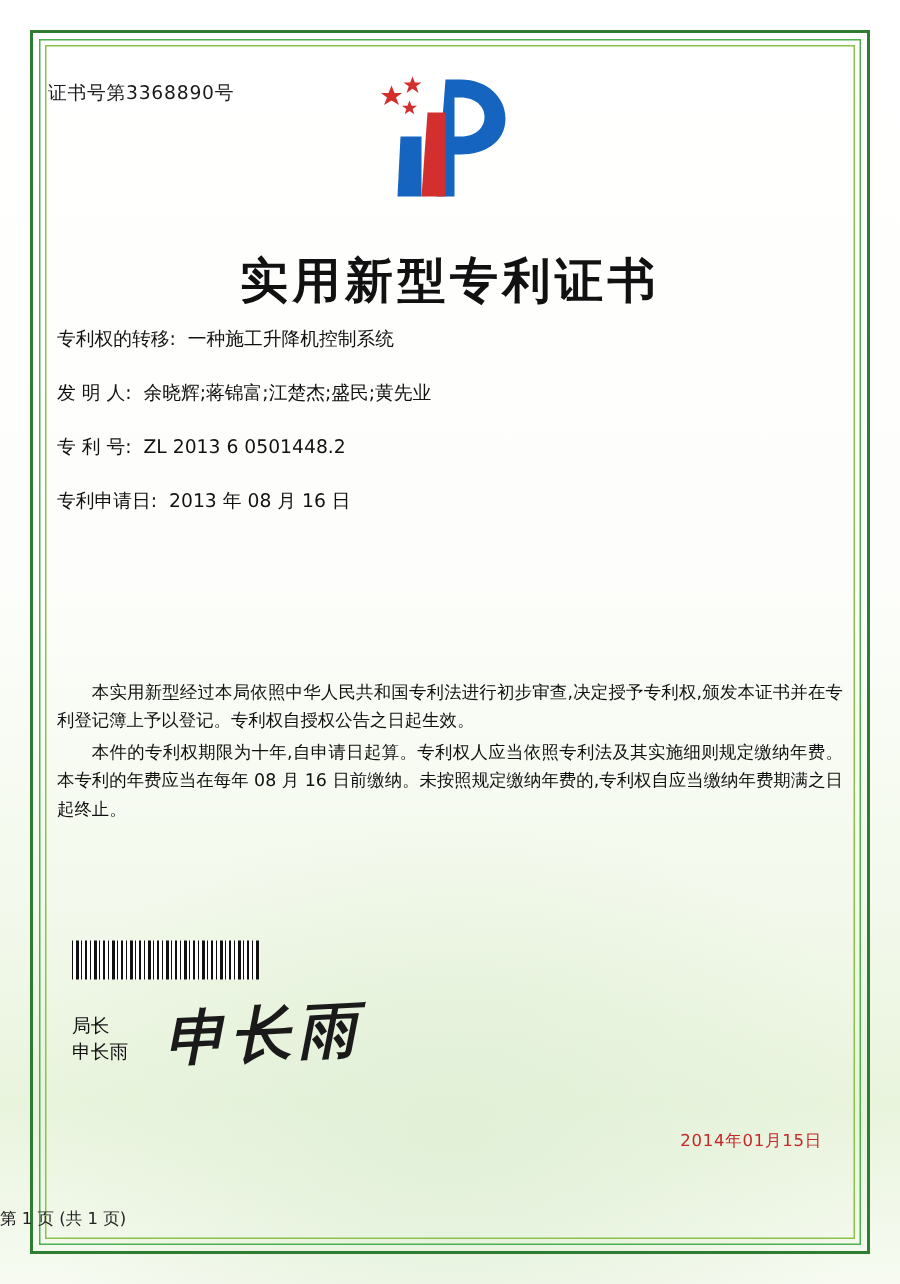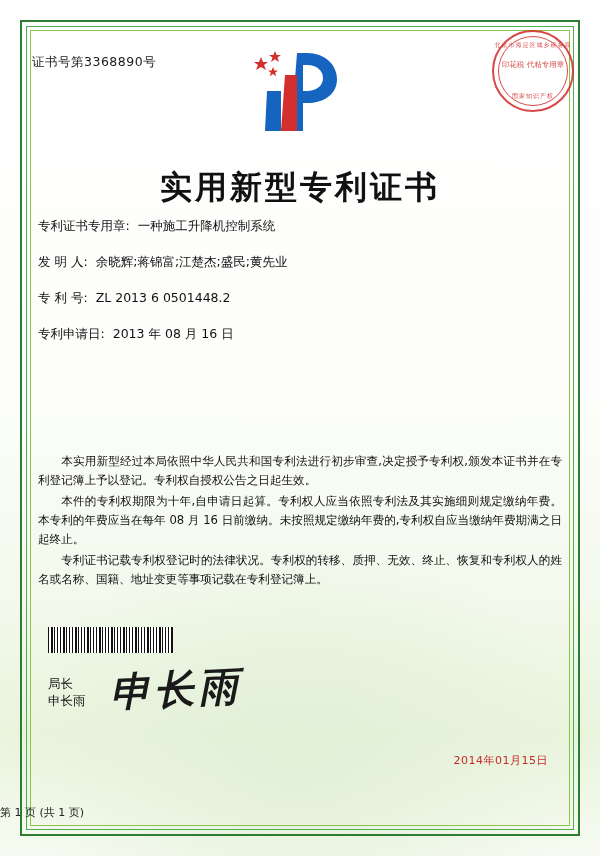--- a/index.html
+++ b/index.html
@@ -287,55 +287,45 @@
       <path d="M40 30 L52 30 L52 86 L36 86 Z" fill="#d32f2f"></path>
       <path d="M22 46 L36 46 L36 86 L20 86 Z" fill="#1565c0"></path>
       <g fill="#d32f2f">
         <polygon points="16,12 18,17 23,17 19,20 21,25 16,22 11,25 13,20 9,17 14,17"></polygon>
         <polygon points="30,6 31.6,10 36,10 32.5,12.5 34,17 30,14.2 26,17 27.5,12.5 24,10 28.4,10"></polygon>
         <polygon points="28,22 29.4,25.5 33,25.5 30.1,27.7 31.2,31.2 28,29 24.8,31.2 25.9,27.7 23,25.5 26.6,25.5"></polygon>
       </g>
     </svg>
   </div>
 
-  <div class="tax-seal">
-    <div class="ring"></div>
-    <div class="arc-top">北京市海淀区城乡税务局</div>
-    <div class="mid">
-      <span>印花税</span>
-      <span>代粘专用章</span>
-    </div>
-    <div class="arc-bottom">国家知识产权</div>
-  </div>
 
   <h1 class="main-title">实用新型专利证书</h1>
 
   <div class="fields">
     <div class="field-row">
-      <span class="field-label">专利证书专用章:</span>
+      <span class="field-label">专利权的转移:</span>
       <span class="field-value">一种施工升降机控制系统</span>
     </div>
     <div class="field-row">
       <span class="field-label">发 明 人:</span>
       <span class="field-value">余晓辉;蒋锦富;江楚杰;盛民;黄先业</span>
     </div>
     <div class="field-row">
       <span class="field-label">专 利 号:</span>
       <span class="field-value">ZL 2013 6 0501448.2</span>
     </div>
     <div class="field-row">
       <span class="field-label">专利申请日:</span>
       <span class="field-value">2013 年 08 月 16 日</span>
     </div>
   </div>
 
   <div class="body-text">
     <p>本实用新型经过本局依照中华人民共和国专利法进行初步审查,决定授予专利权,颁发本证书并在专利登记簿上予以登记。专利权自授权公告之日起生效。</p>
     <p>本件的专利权期限为十年,自申请日起算。专利权人应当依照专利法及其实施细则规定缴纳年费。本专利的年费应当在每年 08 月 16 日前缴纳。未按照规定缴纳年费的,专利权自应当缴纳年费期满之日起终止。</p>
-    <p>专利证书记载专利权登记时的法律状况。专利权的转移、质押、无效、终止、恢复和专利权人的姓名或名称、国籍、地址变更等事项记载在专利登记簿上。</p>
   </div>
 
   <div class="barcode"></div>
 
   <div class="sign-block">
     <div>局长</div>
     <div>申长雨</div>
   </div>
   <div class="handwriting">申长雨</div>
 

